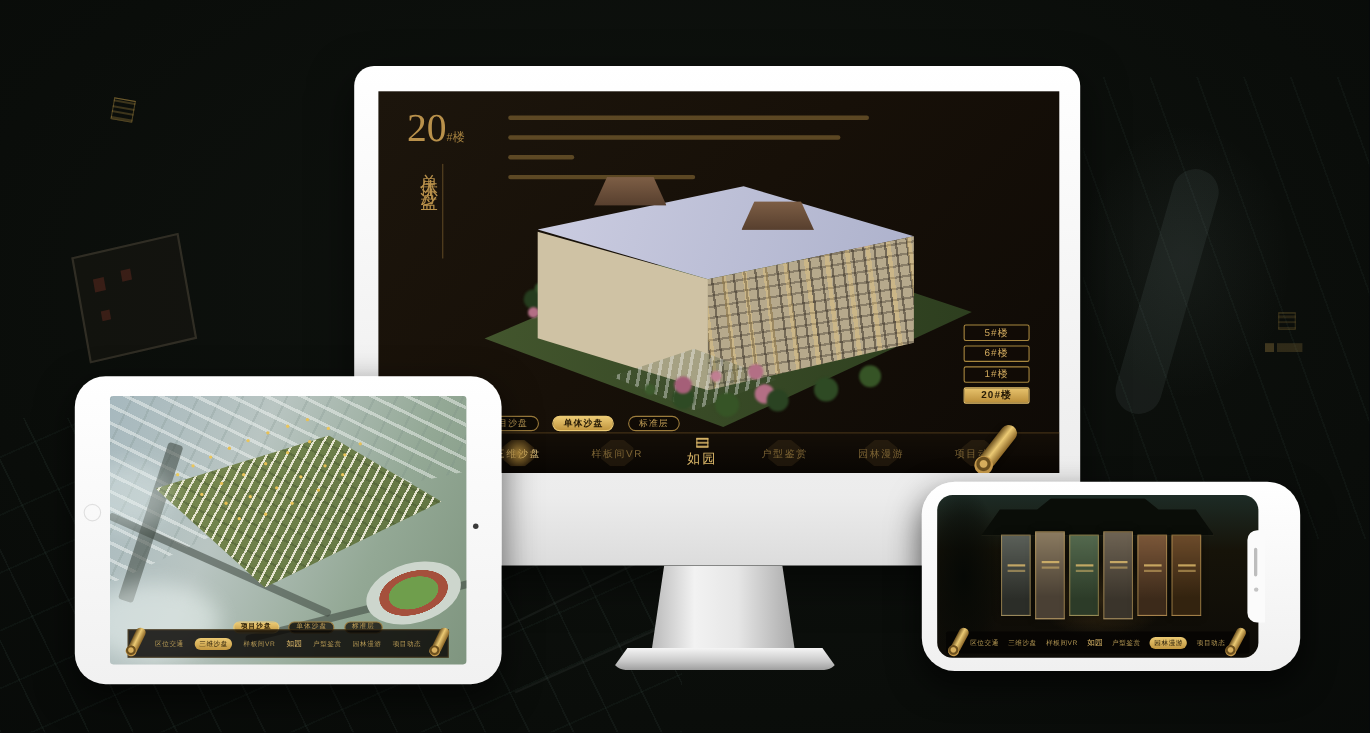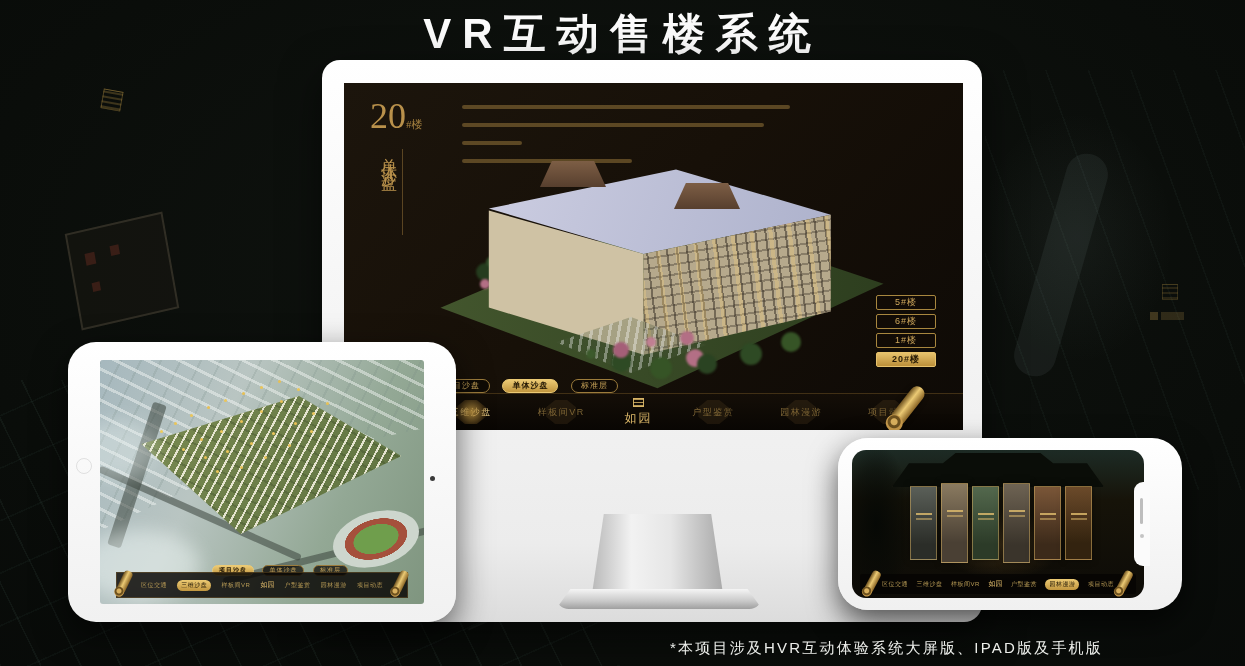--- a/index.html
+++ b/index.html
@@ -29,21 +29,21 @@
   .bg-goldmark { position:absolute; width:34px; height:8px; opacity:.55;
       background:linear-gradient(90deg, rgba(200,160,80,.5) 0 8px, transparent 8px 11px, rgba(200,160,80,.35) 11px 100%); }
 
   
   .title { position:absolute; left:0; right:0; top:6px; text-align:center; color:#fbfbfb;
       font-size:42px; font-weight:700; letter-spacing:11px; }
   .caption { position:absolute; left:670px; top:639px; color:#eceeea; font-size:15px;
       letter-spacing:2.2px; }
 
   
-  .monitor { position:absolute; left:322px; top:60px; width:660px; height:562px;
+  .monitor { position:absolute; left:322px; top:60px; width:660px; height:454px;
       background:linear-gradient(180deg,#ffffff,#ececec 86%,#dcdcdc); border-radius:18px;
       box-shadow:0 14px 40px rgba(0,0,0,.55); }
   .mon-screen { position:absolute; left:22px; top:23px; width:619px; height:347px;
       background:linear-gradient(135deg,#1c150c 0%, #171008 45%, #0e0a06 100%); overflow:hidden; }
   .stand-neck { position:absolute; left:592px; top:514px; width:131px; height:80px;
       background:linear-gradient(90deg,#b9b9b9,#f2f2f2 30%,#e6e6e6 60%,#a9a9a9);
       clip-path:polygon(9% 0, 91% 0, 100% 100%, 0 100%); }
   .stand-base { position:absolute; left:556px; top:589px; width:206px; height:20px;
       background:linear-gradient(180deg,#f5f5f5,#c9c9c9 60%,#9f9f9f);
       clip-path:polygon(0 100%, 7% 0, 93% 0, 100% 100%);
@@ -222,21 +222,20 @@
     <i style="left:40px;top:20px;width:9px;height:10px;"></i>
     <i style="left:16px;top:52px;width:8px;height:9px;"></i>
   </div>
   <div class="bg-seal" style="left:102px;top:90px;width:20px;height:20px;transform:rotate(10deg);"></div>
   <div class="bg-seal" style="left:1162px;top:284px;width:16px;height:16px;opacity:.6;"></div>
   <div class="bg-line" style="left:430px;top:470px;width:180px;transform:rotate(-28deg);"></div>
   <div class="bg-line" style="left:440px;top:530px;width:200px;transform:rotate(-26deg);"></div>
   <div class="bg-line" style="left:460px;top:590px;width:190px;transform:rotate(-24deg);"></div>
   <div class="bg-goldmark" style="left:1150px;top:312px;"></div>
 
-  <div class="title">VR互动售楼系统</div>
 
   <div class="monitor">
     <div class="mon-screen">
 
       <div class="hero-num">
         <span>20</span><span class="hero-suffix">#楼</span>
       </div>
       <div class="hero-rule"></div>
       <div class="hero-sub">单体沙盘</div>
 
@@ -350,14 +349,13 @@
       </div>
       <div class="mini-scroll ph-scroll-l"></div>
       <div class="mini-scroll ph-scroll-r"></div>
     </div>
     <div class="notch">
       <div class="slot"></div>
       <div class="cam"></div>
     </div>
   </div>
 
-  <div class="caption">*本项目涉及HVR互动体验系统大屏版、IPAD版及手机版</div>
 </div>
 
 </body></html>

